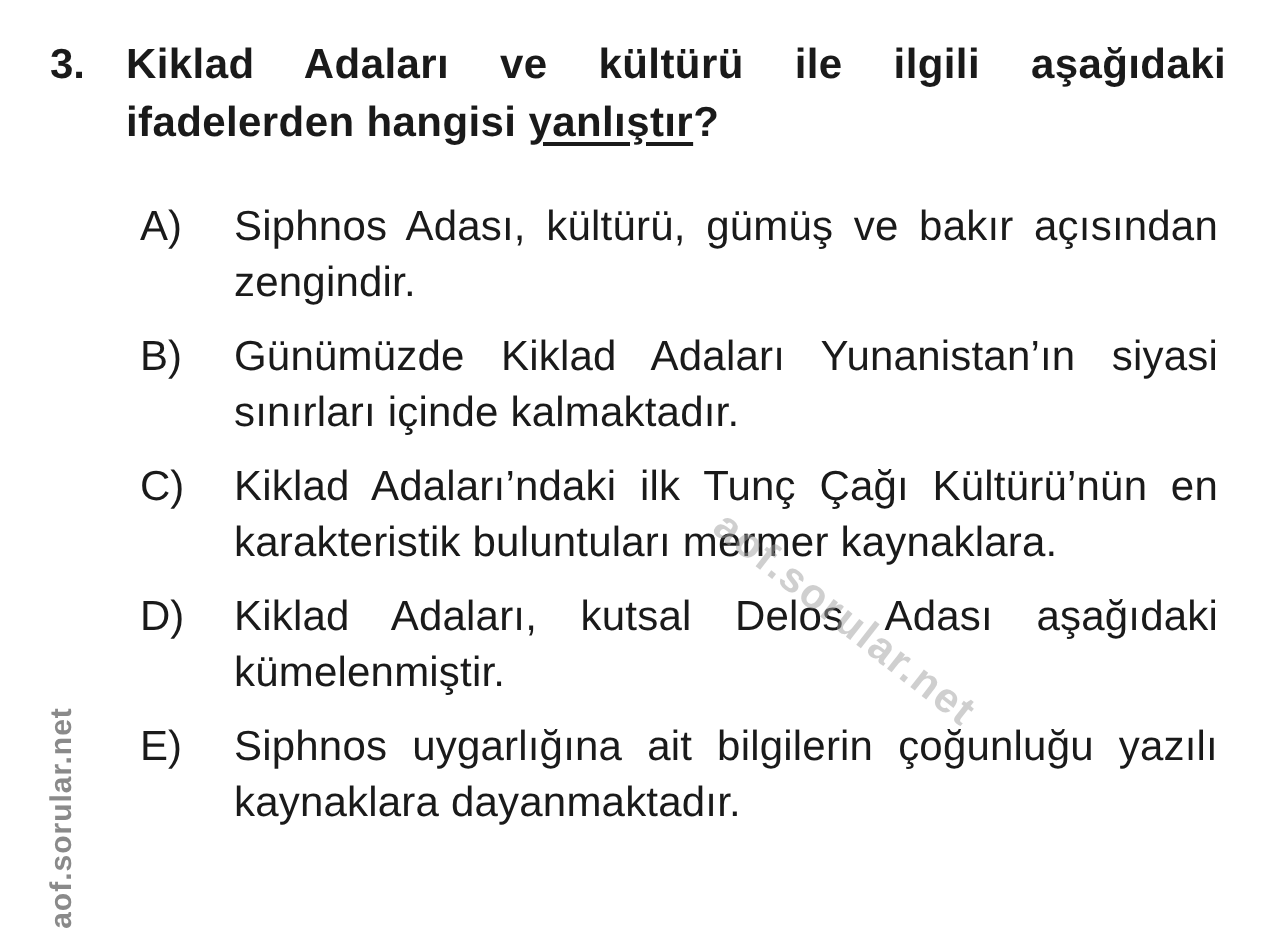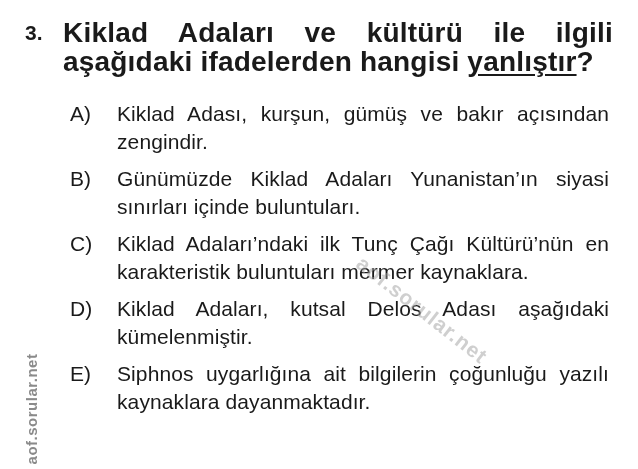--- a/index.html
+++ b/index.html
@@ -25,21 +25,21 @@
   }
   .q-number {
     font-weight: bold;
     font-size: 21px;
     line-height: 29px;
     width: 38px;
     flex: 0 0 38px;
   }
   .q-text {
     font-weight: bold;
-    font-size: 28px;
+    font-size: 21px;
     line-height: 29px;
     width: 550px;
     text-align: justify;
     text-align-last: left;
     letter-spacing: 0.2px;
   }
   .q-underline {
     text-decoration: underline;
     text-decoration-thickness: 2px;
     text-underline-offset: 3px;
@@ -104,25 +104,25 @@
 <div class="page">
 
   <div class="question">
     <div class="q-number">3.</div>
     <div class="q-text"><span>Kiklad Adaları ve kültürü ile ilgili aşağıdaki ifadelerden hangisi </span><span class="q-underline">yanlıştır</span><span>?</span></div>
   </div>
 
   <ul class="options">
     <li class="option">
       <span class="opt-letter">A)</span>
-      <span class="opt-text">Kiklad Adası, kurşun, gümüş ve bakır açısından zengindir.</span>
+      <span class="opt-text">Siphnos Adası, kültürü, gümüş ve bakır açısından zengindir.</span>
     </li>
     <li class="option">
       <span class="opt-letter">B)</span>
-      <span class="opt-text">Günümüzde Kiklad Adaları Yunanistan’ın siyasi sınırları içinde buluntuları.</span>
+      <span class="opt-text">Günümüzde Kiklad Adaları Yunanistan’ın siyasi sınırları içinde kalmaktadır.</span>
     </li>
     <li class="option">
       <span class="opt-letter">C)</span>
       <span class="opt-text">Kiklad Adaları’ndaki ilk Tunç Çağı Kültürü’nün en karakteristik buluntuları mermer kaynaklara.</span>
     </li>
     <li class="option">
       <span class="opt-letter">D)</span>
       <span class="opt-text">Kiklad Adaları, kutsal Delos Adası aşağıdaki kümelenmiştir.</span>
     </li>
     <li class="option">

